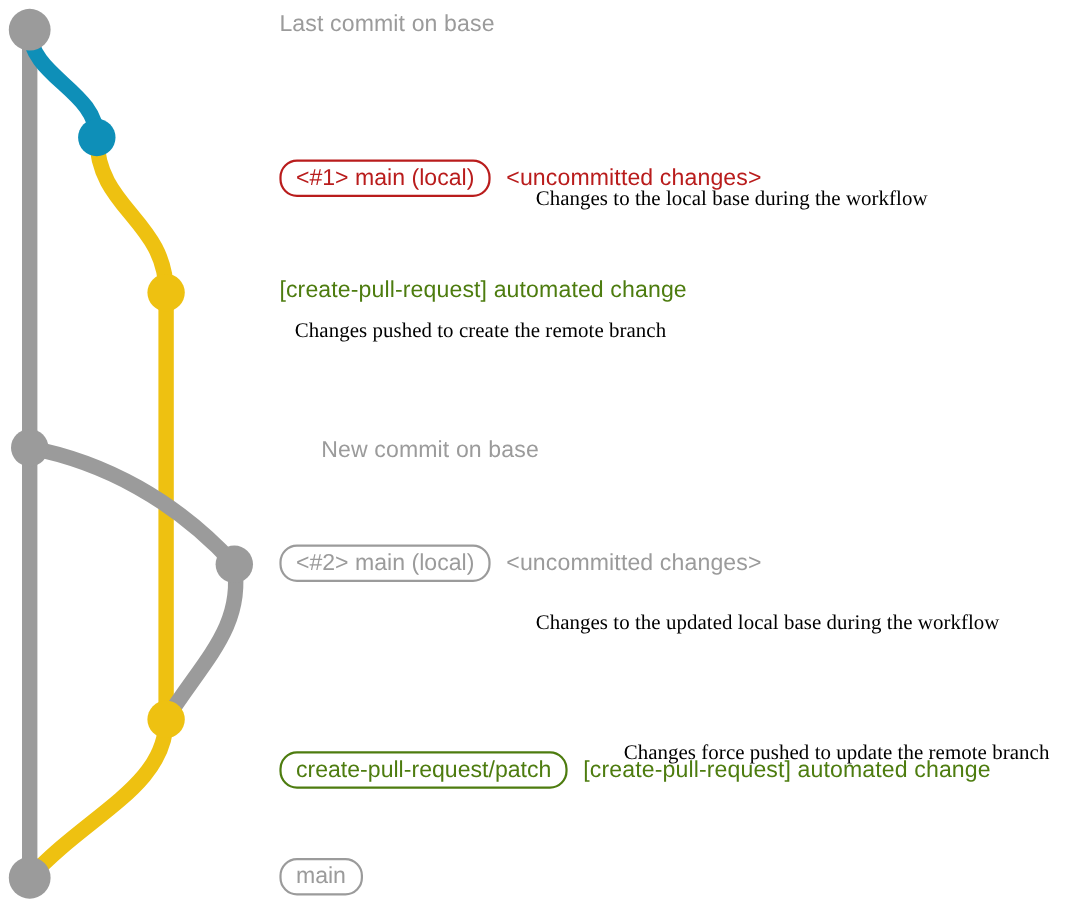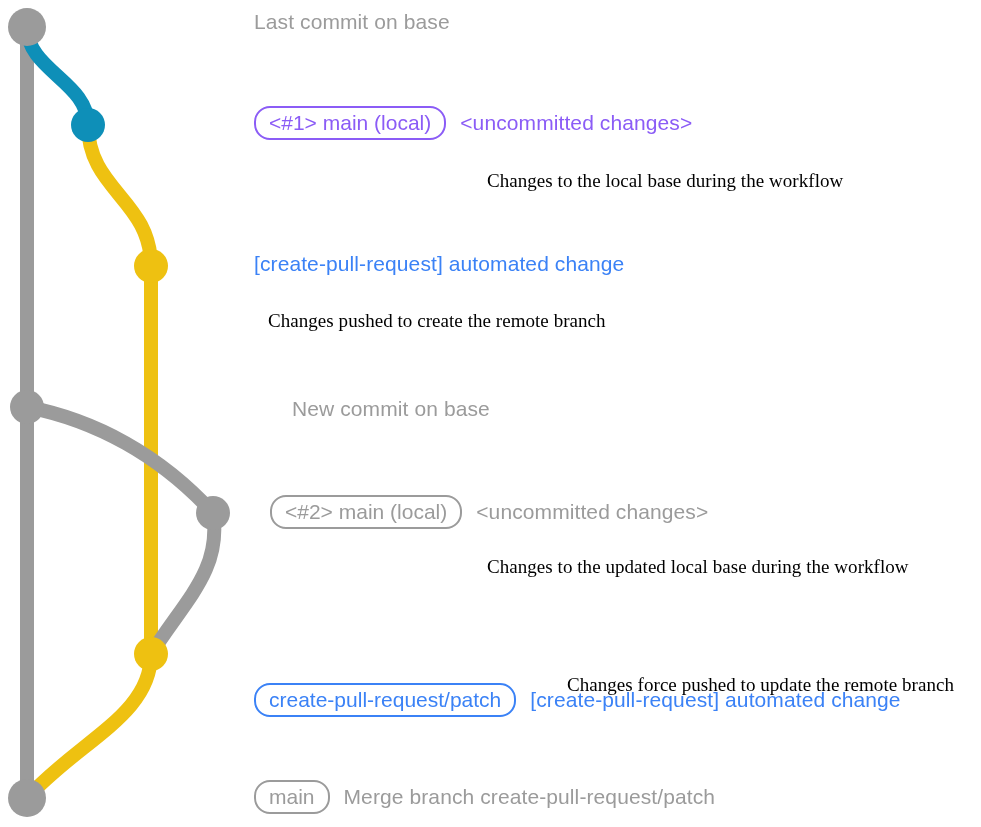--- a/index.html
+++ b/index.html
@@ -57,33 +57,33 @@
   .desc {
     position: absolute;
     font-family: "Liberation Serif", serif;
     font-size: 19px;
     color: #000000;
     white-space: nowrap;
     letter-spacing: 0.05px;
   }
 
   .gray  { color: #9b9b9b; }
-  .blue  { color: #8b5cf6; }
-  .gold  { color: #3b82f6; }
+  .blue  { color: #b91c1c; margin-top: 39px; }
+  .gold  { color: #4d7c0f; }
 
   .msg-gap { display: inline-block; width: 14px; }
 
   
   #row-last-commit      { left: 254px; top: 10px; }
   #row-commit-1         { left: 254px; top: 106px; }
   #desc-1               { left: 487px; top: 146px; margin-top: 24px; }
   #row-commit-2         { left: 254px; top: 252px; }
-  #desc-2               { left: 268px; top: 290px; margin-top: 20px; }
+  #desc-2               { left: 268px; top: 290px; }
   #row-new-commit       { left: 254px; top: 397px; margin-left: 38px; }
-  #row-commit-3         { left: 270px; top: 495px; }
+  #row-commit-3         { left: 254px; top: 495px; }
   #desc-3               { left: 487px; top: 556px; text-align: center; }
   #row-commit-4         { left: 254px; top: 635px; margin-top: 48px; }
   #desc-4               { left: 567px; top: 674px; }
   #row-commit-5         { left: 254px; top: 780px; }
 </style>
 </head>
 <body>
 
 <svg id="graph-svg" viewBox="0 0 981 827" xmlns="http://www.w3.org/2000/svg">
 
@@ -148,14 +148,13 @@
   <span class="msg-gap"></span>
   <span class="headline gold">[create-pull-request] automated change</span>
 </div>
 <div class="desc" id="desc-4">Changes force pushed to update the remote branch</div>
 
 <div class="row" id="row-commit-5">
   <span class="chip-wrap">
     <span class="chip gray">main</span>
   </span>
   <span class="msg-gap"></span>
-  <span class="headline gray">Merge branch create-pull-request/patch</span>
 </div>
 
 </body></html>

